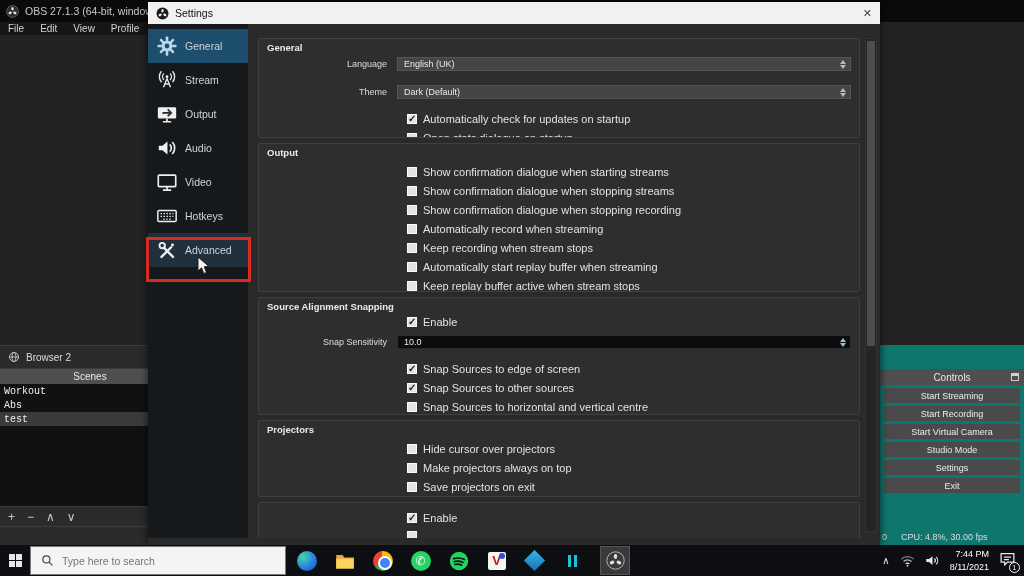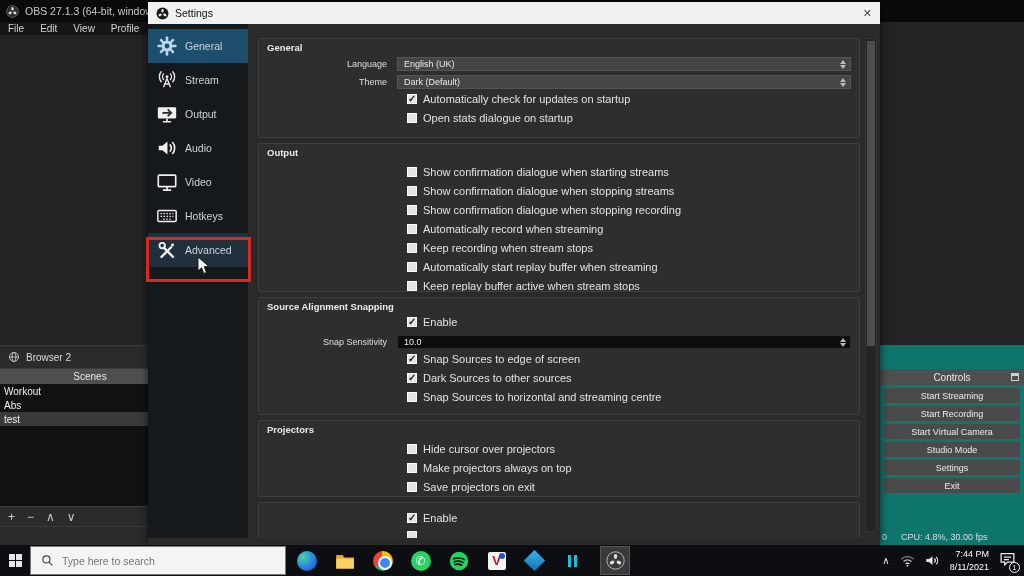--- a/index.html
+++ b/index.html
@@ -19,21 +19,21 @@
 
   
   #left-dock { left:0; top:345px; width:180px; height:200px; background:#2b2b2b;
                border-top:1px solid #3c3c3c; }
   .src-row { display:flex; align-items:center; gap:6px; height:22px; padding-left:8px;
              color:#dddddd; font-size:10px; background:#2b2b2b; }
   .dock-header { height:16px; background:#4f4f4f; color:#e8e8e8; font-size:10px;
                  display:flex; align-items:center; justify-content:center; position:relative; }
   #scene-list { background:#111111; height:122px; }
   .scene-row { height:14px; font-size:10px; color:#efefef; padding-left:4px;
-               display:flex; align-items:center; }
+               display:flex; align-items:center;font-family:Liberation Mono, monospace; }
   .scene-row.selected { background:#3a3a3a; }
   #scene-toolbar { height:20px; background:#2b2b2b; border-top:1px solid #3c3c3c;
                    display:flex; align-items:center; gap:12px; padding-left:8px;
                    color:#c8c8c8; font-size:12px; }
   #scene-toolbar span { cursor:default; }
   #left-status { height:18px; background:#2b2b2b; border-top:1px solid #3c3c3c; }
 
   
   #right-dock { left:880px; top:345px; width:144px; height:200px; background:#0f766e; }
   #right-dock .dock-header { margin-top:24px; }
@@ -56,21 +56,21 @@
   .side-item { height:34px; display:flex; align-items:center; gap:7px; padding-left:8px;
                color:#ccd4da; font-size:10.5px; position:relative; }
   .side-item.selected { background:#1d4e6e; }
   .side-item.hovered { background:#20303d; }
   .side-item svg { width:22px; height:22px; flex:none; }
 
   #settings-content { flex:1; padding:14px 20px 0 10px; position:relative; overflow:hidden; }
   .section { border:1px solid #3f3f3f; background:#2e2e2e; border-radius:2px;
              padding:3px 8px 4px 8px; margin-bottom:5px; overflow:hidden; }
   .section-title { font-size:9.5px; font-weight:bold; color:#eaeaea; margin-bottom:4px; }
-  .srow { display:flex; align-items:center; margin-bottom:4px; }
+  .srow { display:flex; align-items:center; margin-bottom:14px; }
   .slabel { width:130px; text-align:right; padding-right:10px; color:#dedede; font-size:9px; flex:none; }
   .sel { flex:1; height:14px; background:#454545; border:1px solid #555;
          display:flex; align-items:center; padding-left:6px; color:#eaeaea; font-size:9px;
          position:relative; }
   .spin-btns { position:absolute; right:2px; top:0; bottom:0; width:10px; display:flex;
                flex-direction:column; justify-content:center; align-items:center; gap:1px; }
   .tri-up { width:0; height:0; border-left:3px solid transparent; border-right:3px solid transparent;
             border-bottom:4px solid #b9b9b9; }
   .tri-dn { width:0; height:0; border-left:3px solid transparent; border-right:3px solid transparent;
             border-top:4px solid #b9b9b9; }
@@ -380,25 +380,25 @@
                   <span class="tri-dn"></span>
                 </span>
             </div>
           </div>
           <div class="chkrow">
             <span class="cb checked"></span>
             <span class="cblabel">Snap Sources to edge of screen</span>
           </div>
           <div class="chkrow">
             <span class="cb checked"></span>
-            <span class="cblabel">Dark Sources to other sources</span>
-          </div>
-          <div class="chkrow">
-            <span class="cb"></span>
-            <span class="cblabel">Snap Sources to horizontal and streaming centre</span>
+            <span class="cblabel">Snap Sources to other sources</span>
+          </div>
+          <div class="chkrow">
+            <span class="cb"></span>
+            <span class="cblabel">Snap Sources to horizontal and vertical centre</span>
           </div>
         </div>
 
         <div class="section" style="height:77px">
           <div class="section-title">Projectors</div>
           <div style="height:4px"></div>
           <div class="chkrow">
             <span class="cb"></span>
             <span class="cblabel">Hide cursor over projectors</span>
           </div>

